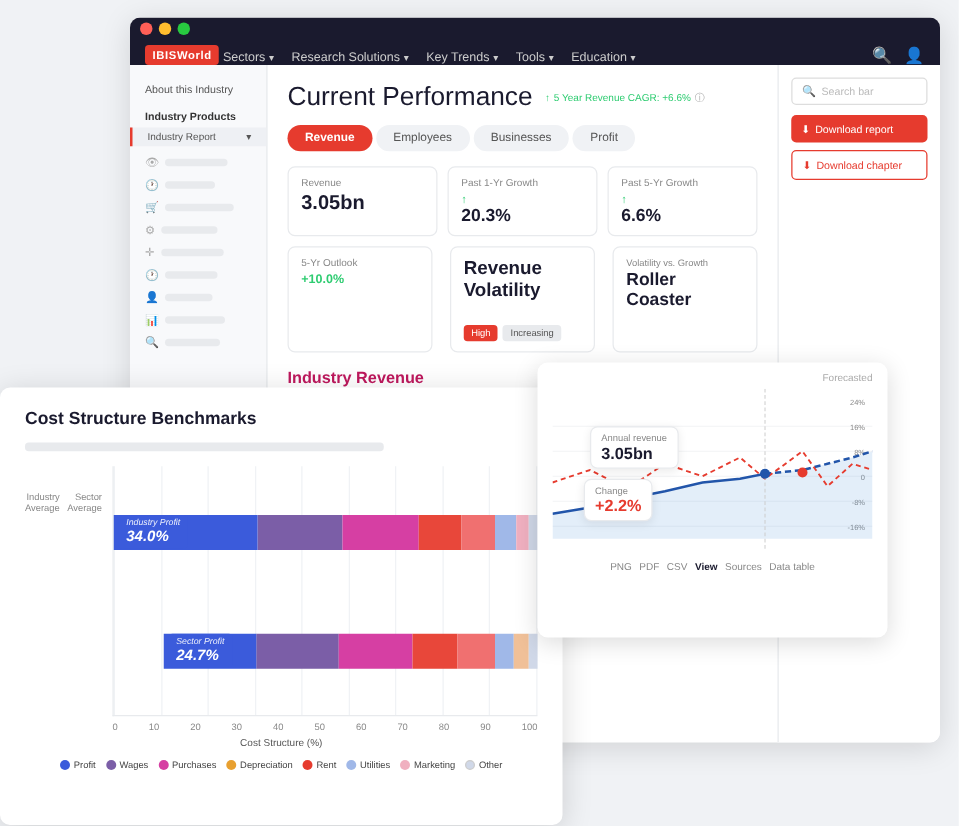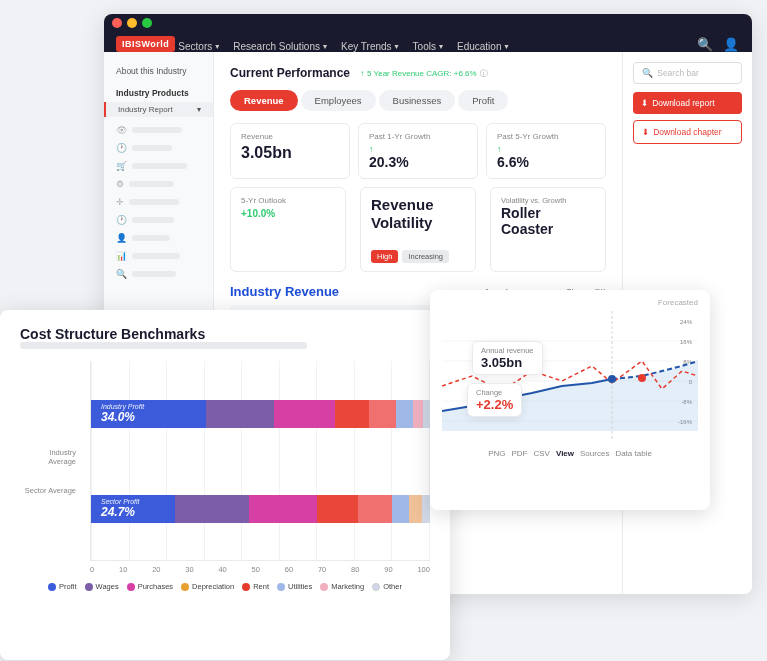--- a/index.html
+++ b/index.html
@@ -197,22 +197,22 @@
     }
 
     
     .perf-header {
       display: flex;
       align-items: center;
       gap: 10px;
       margin-bottom: 10px;
     }
     .perf-title {
-      font-size: 12px;
-      font-weight: 700;
+      font-size: 21px;
+      font-weight: 400;
       color: #1a1a2e;
     }
     .cagr-badge {
       font-size: 8px;
       color: #2ecc71;
       display: flex;
       align-items: center;
       gap: 3px;
     }
 
@@ -286,21 +286,21 @@
       border-radius: 6px;
       padding: 8px 10px;
       background: #fff;
     }
     .roller-sublabel { font-size: 7.5px; color: #888; }
     .roller-title { font-size: 14px; font-weight: 700; color: #1a1a2e; }
 
     
     .ind-rev-section { margin-top: 12px; }
     .ind-rev-header { display: flex; align-items: center; justify-content: space-between; margin-bottom: 6px; }
-    .ind-rev-title { font-size: 13px; font-weight: 700; color: #1d4ed8; }
+    .ind-rev-title { font-size: 13px; font-weight: 700; color: #be185d; }
     .legend { display: flex; gap: 10px; font-size: 7.5px; color: #555; align-items: center; }
     .legend-item { display: flex; align-items: center; gap: 3px; }
     .legend-line { width: 16px; height: 2px; background: #1a1a2e; }
     .legend-dashed { width: 16px; height: 2px; background: transparent; border-top: 2px dashed #e63b2e; }
 
     .chart-area {
       height: 80px;
       background: #f8f9fb;
       border-radius: 4px;
       position: relative;
@@ -327,32 +327,33 @@
       overflow: hidden;
       z-index: 5;
     }
     .cost-content {
       padding: 16px 20px 10px;
     }
     .cost-title {
       font-size: 14px;
       font-weight: 700;
       color: #1a1a2e;
+      margin-bottom: 12px;
     }
 
     
     .chart-container {
       display: flex;
       height: 200px;
       position: relative;
     }
     .y-axis-labels {
       display: flex;
-      flex-direction: column;
-      justify-content: center;
+      flex-direction: row;
+      justify-content: space-between;
       width: 70px;
       text-align: right;
       padding-right: 8px;
       font-size: 8px;
       color: #888;
     }
     .chart-bars-area {
       flex: 1;
       position: relative;
       border-left: 1px solid #e8eaed;
@@ -752,21 +753,21 @@
               <div style="width:8%;background:#f07070;height:100%;"></div>
               <div style="width:5%;background:#a0b8e8;height:100%;"></div>
               <div style="width:3%;background:#f0b0c0;height:100%;"></div>
               <div style="width:2%;background:#d0d8e8;height:100%;"></div>
             </div>
           </div>
         </div>
 
         <div class="bar-group sector-bar-group">
           <div class="bars-row">
-            <div style="position:relative;display:flex;width:100%;height:100%;align-items:flex-start;">
+            <div style="position:relative;display:flex;width:100%;height:100%;align-items:flex-start;margin-left:40px;">
               <div style="width:24.7%;background:#3b5bdb;height:100%;position:relative;display:flex;align-items:center;">
                 <div style="background:#3b5bdb;color:#fff;padding:3px 6px;border-radius:3px;position:absolute;left:4px;z-index:2;">
                   <div style="font-size:7px;opacity:0.9;">Sector Profit</div>
                   <div style="font-size:12px;font-weight:700;">24.7%</div>
                 </div>
               </div>
               <div style="width:22%;background:#7b5ea7;height:100%;"></div>
               <div style="width:20%;background:#d63fa3;height:100%;"></div>
               <div style="width:12%;background:#e8473a;height:100%;"></div>
               <div style="width:10%;background:#f07070;height:100%;"></div>
@@ -785,20 +786,21 @@
       <span>20</span>
       <span>30</span>
       <span>40</span>
       <span>50</span>
       <span>60</span>
       <span>70</span>
       <span>80</span>
       <span>90</span>
       <span>100</span>
     </div>
+    <div class="x-axis-title">Cost Structure (%)</div>
 
     <div class="legend-row">
       <div class="legend-dot-item">
         <div class="legend-dot" style="background:#3b5bdb;"></div>
         <span>Profit</span>
       </div>
       <div class="legend-dot-item">
         <div class="legend-dot" style="background:#7b5ea7;"></div>
         <span>Wages</span>
       </div>

